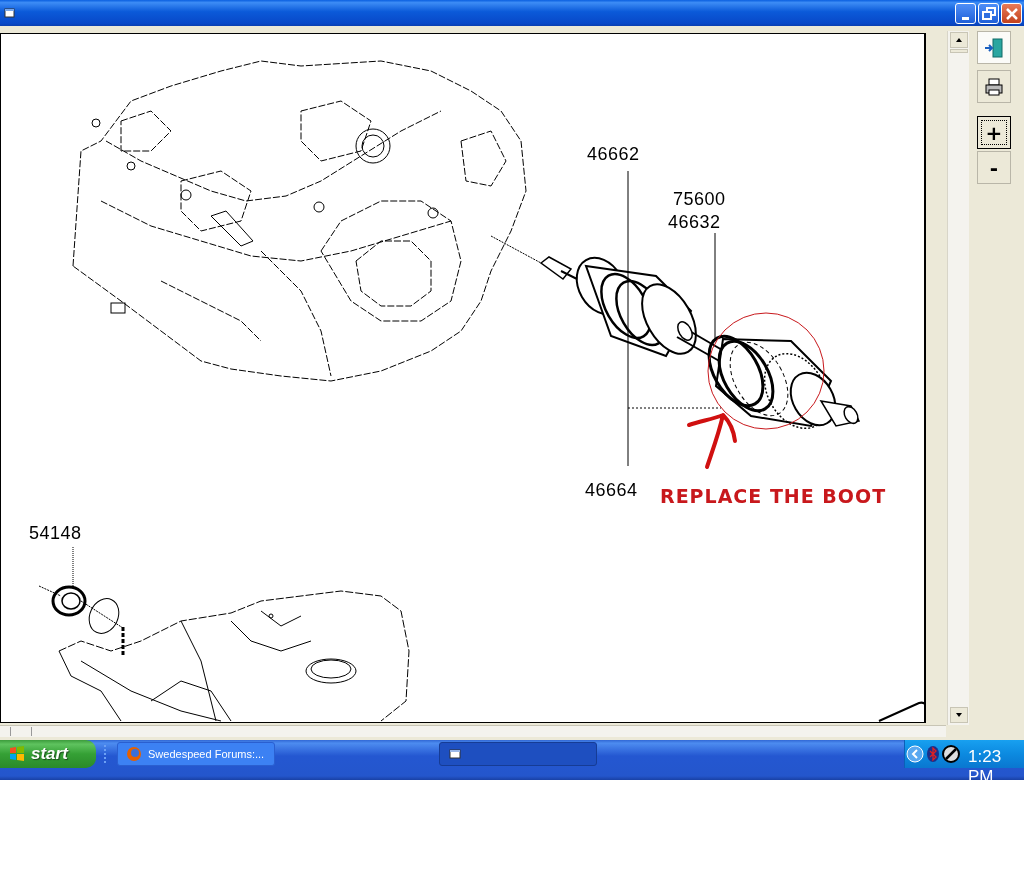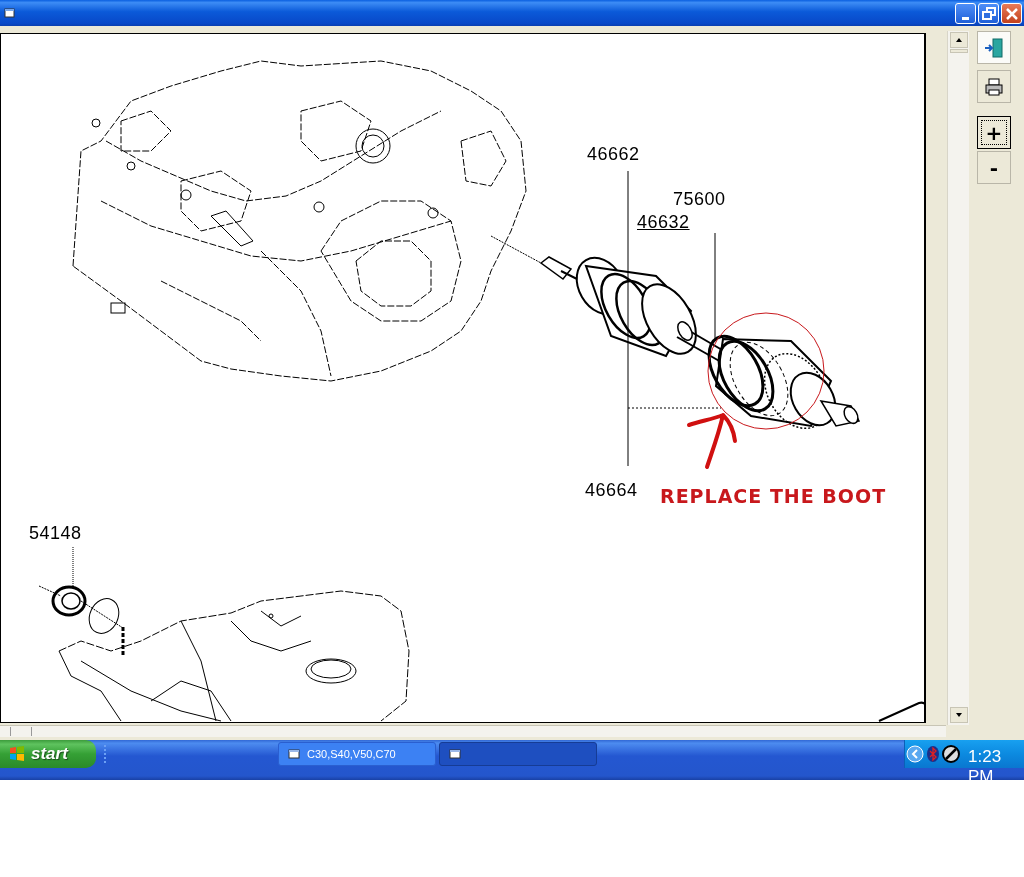--- a/index.html
+++ b/index.html
@@ -152,21 +152,21 @@
         <path d="M230 620 L250 640 L280 650 L310 640"></path>
         <path d="M260 610 L280 625 L300 615"></path>
         <circle cx="270" cy="615" r="2"></circle>
         <path d="M150 700 L180 680 L210 690 L230 720"></path>
       </g>
       <path d="M878 720 L918 702 C925 700 928 706 926 720" stroke="#000" stroke-width="2" fill="none"></path>
     </svg>
 
     <div class="part-label" style="left:586px; top:110px;">46662</div>
     <div class="part-label" style="left:672px; top:155px;">75600</div>
-    <div class="part-label" style="left:636px; top:178px;text-decoration:underline;">46632</div>
+    <div class="part-label" style="left:667px; top:178px;">46632</div>
     <div class="part-label" style="left:584px; top:446px;">46664</div>
     <div class="part-label" style="left:28px; top:489px;">54148</div>
     <div class="annotation" style="left:659px; top:451px;">REPLACE THE BOOT</div>
   </div>
 
   <div class="vscroll">
     <div class="sb-arrow" style="top:1px;">
       <svg width="16" height="14">
           <path d="M5 9 L8 5 L11 9 Z" fill="#000"></path>
         </svg>
@@ -209,26 +209,26 @@
     <svg width="18" height="18" viewBox="0 0 18 18">
       <path d="M2 3 L8 2 L8 8 L2 8 Z" fill="#f25022"></path>
       <path d="M9 2 L16 1 L16 8 L9 8 Z" fill="#7fba00"></path>
       <path d="M2 9 L8 9 L8 15 L2 14 Z" fill="#00a4ef"></path>
       <path d="M9 9 L16 9 L16 16 L9 15 Z" fill="#ffb900"></path>
     </svg>
     <span>start</span>
   </div>
   <div style="position:absolute; left:104px; top:5px; width:4px; height:18px; border-left:2px dotted #6ca0f5;"></div>
 
-  <div class="task-item" style="left:278px; width:158px;">
-    <svg width="14" height="14" viewBox="0 0 14 14">
-      <rect x="2" y="3" width="10" height="8" fill="#fff" stroke="#333"></rect>
-      <rect x="2" y="3" width="10" height="2" fill="#9bb8e8"></rect>
-    </svg>
-    <span>C30,S40,V50,C70</span>
+  <div class="task-item" style="left:117px; width:158px;">
+    <svg width="16" height="16" viewBox="0 0 16 16">
+      <circle cx="8" cy="8" r="7" fill="#e66000"></circle>
+      <circle cx="9" cy="7" r="4" fill="#3a6fd8"></circle>
+    </svg>
+    <span>Swedespeed Forums:...</span>
   </div>
   <div class="task-item active" style="left:439px; width:158px;">
     <svg width="14" height="14" viewBox="0 0 14 14">
       <rect x="2" y="3" width="10" height="8" fill="#fff" stroke="#333"></rect>
       <rect x="2" y="3" width="10" height="2" fill="#9bb8e8"></rect>
     </svg>
     <span></span>
   </div>
 
   <div class="tray">

